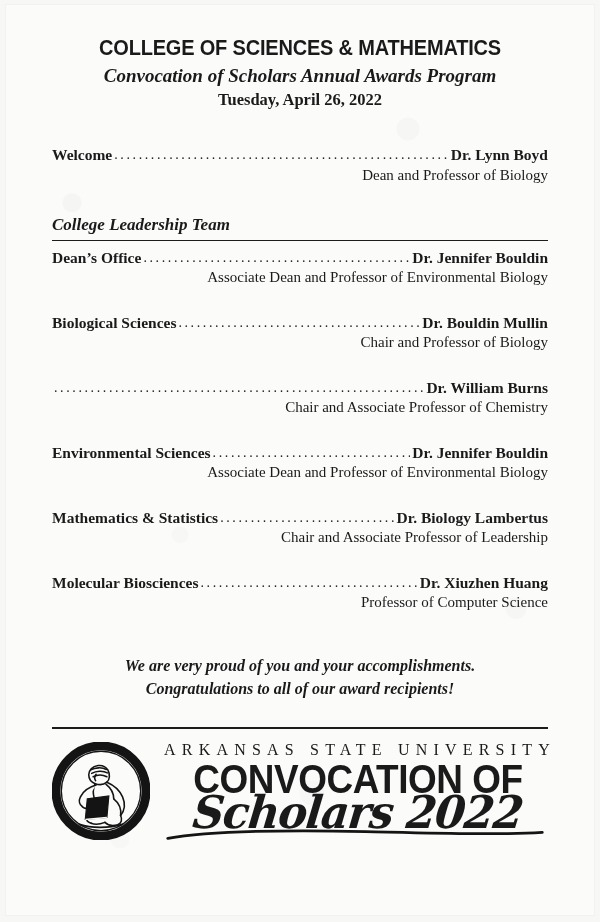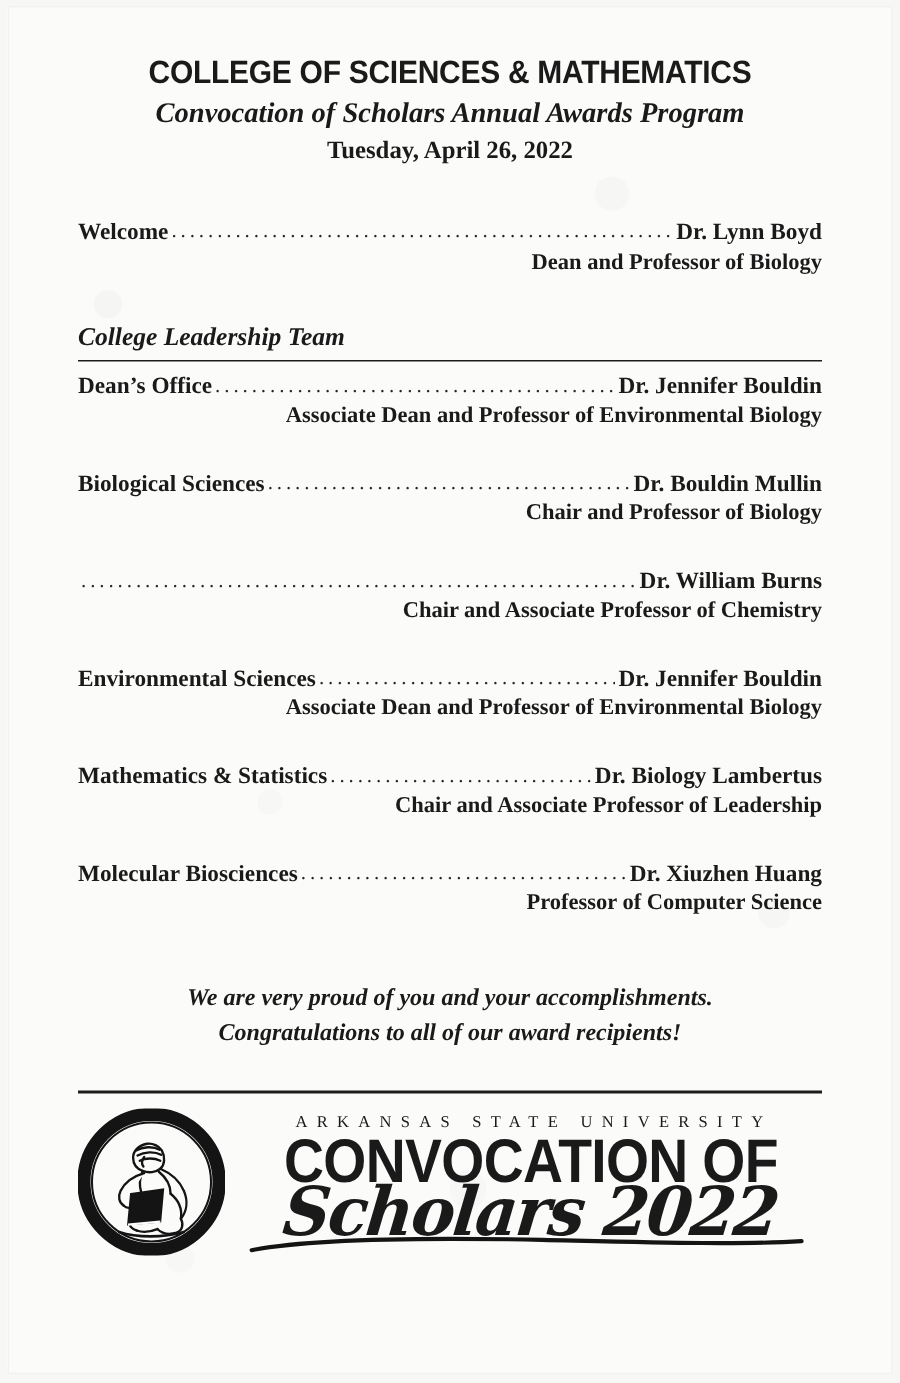--- a/index.html
+++ b/index.html
@@ -101,21 +101,21 @@
     font-weight: normal;
     letter-spacing: 2.6px;
     font-size: 14px;
     color: #262626;
     transform: translateY(-1px);
   }
   .entry-name { white-space: nowrap; }
   .entry-sub {
     text-align: right;
     font-size: 15px;
-    font-weight: bold;
+    font-weight: normal;
     line-height: 1.3;
     margin-top: 1px;
   }
 
   .welcome-block { margin-bottom: 30px; }
 
   
   .section-head {
     font-style: italic;
     font-weight: bold;
@@ -163,21 +163,21 @@
   }
   .seal svg { display: block; width: 98px; height: 98px; }
 
   .logo-text {
     flex: 1 1 auto;
     margin-left: 10px;
     padding-top: 2px;
   }
   .univ-name {
     font-family: "Liberation Serif", "DejaVu Serif", serif;
-    font-size: 11px;
+    font-size: 16px;
     letter-spacing: 6.2px;
     text-align: center;
     margin: 0 0 1px 0;
     line-height: 1.1;
     white-space: nowrap;
     padding-left: 4px;
   }
   .convocation {
     font-family: "Liberation Sans", "DejaVu Sans", sans-serif;
     font-weight: bold;

